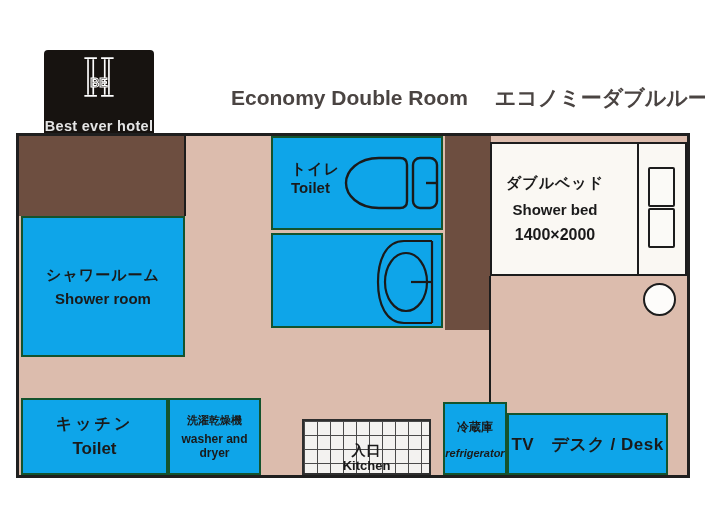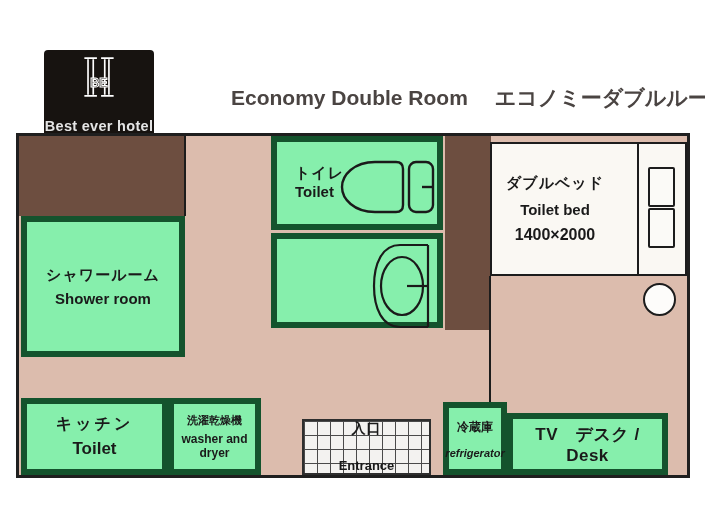--- a/index.html
+++ b/index.html
@@ -13,21 +13,21 @@
   .brand{color:#e5e5e5;font-size:14.5px;font-weight:600;letter-spacing:.3px;margin-bottom:4px;white-space:nowrap;}
   .title{position:absolute;left:231px;top:83px;height:30px;display:flex;align-items:center;gap:27px;
          font-size:21px;font-weight:600;color:#4a4442;white-space:nowrap;}
 
   
   .plan{position:absolute;left:16px;top:133px;width:674px;height:345px;box-sizing:border-box;
         border:3px solid #1f1f1f;background:#dcbcad;}
   .plan *{box-sizing:border-box;}
   .abs{position:absolute;}
   .wallblock{background:#6d4e40;}
-  .roombox{background:#86efac;border:6px solid #14532d;display:flex;flex-direction:column;
+  .roombox{background:#0ea5e9;border:2px solid #14532d;display:flex;flex-direction:column;
            align-items:center;justify-content:center;text-align:center;}
   .ja{font-size:15px;font-weight:600;letter-spacing:1px;}
   .en{font-size:15px;font-weight:600;}
   .line{background:#1c1c1c;}
 
   .brown-topleft{left:0;top:0;width:167px;height:80px;border-right:2px solid #1c1c1c;}
   .shower{left:2px;top:80px;width:164px;height:141px;gap:5px;}
   .toilet{left:252px;top:0;width:172px;height:94px;}
   .toilet .lbl{position:absolute;left:18px;top:22px;text-align:left;}
   .toilet svg{position:absolute;right:2px;top:18px;}
@@ -47,21 +47,21 @@
   .stool{left:624px;top:147px;width:33px;height:33px;border-radius:50%;background:#fdfcfa;border:2px solid #1c1c1c;}
 
   .kitchen{left:2px;bottom:0;width:147px;height:77px;gap:4px;}
   .kitchen .ja{font-size:16px;letter-spacing:3px;} .kitchen .en{font-size:17px;}
   .washer{left:149px;bottom:0;width:93px;height:77px;gap:4px;}
   .washer .ja{font-size:11px;letter-spacing:0;} .washer .en{font-size:12px;}
   .entrance{left:283px;bottom:0;width:129px;height:56px;border:2px solid #2e2e2e;
             background-color:#f3f2f0;
             background-image:repeating-linear-gradient(to right,#4a4a4a 0 1px,transparent 1px 13px),
                              repeating-linear-gradient(to bottom,#4a4a4a 0 1px,transparent 1px 14px);
-            display:flex;flex-direction:column;align-items:center;justify-content:space-between;}
+            display:flex;flex-direction:column;align-items:center;justify-content:flex-end;}
   .entrance .ja{font-size:14px;letter-spacing:1px;line-height:15px;}
   .entrance .en{font-size:13px;line-height:15px;}
   .fridge{left:424px;bottom:0;width:64px;height:73px;gap:11px;}
   .fridge .ja{font-size:12px;letter-spacing:0;} .fridge .en{font-size:11px;font-style:italic;}
   .tvdesk{left:488px;bottom:0;width:161px;height:62px;}
   .tvdesk .en{font-size:17px;letter-spacing:.5px;}
 </style>
 </head>
 <body>
 
@@ -117,21 +117,21 @@
         </g>
       </svg>
     </div>
 
     <div class="abs wallblock brown-strip"></div>
     <div class="abs line wall-line"></div>
 
     <div class="abs bed">
       <div class="bed-text">
         <div class="ja">ダブルベッド</div>
-        <div class="en">Toilet bed</div>
+        <div class="en">Shower bed</div>
         <div class="sz">1400×2000</div>
       </div>
       <div class="headboard"></div>
       <div class="pillow p1"></div>
       <div class="pillow p2"></div>
     </div>
 
     <div class="abs stool"></div>
 
     <div class="abs roombox kitchen">
@@ -139,21 +139,21 @@
       <div class="en">Toilet</div>
     </div>
 
     <div class="abs roombox washer">
       <div class="ja">洗濯乾燥機</div>
       <div class="en">washer and dryer</div>
     </div>
 
     <div class="abs entrance">
       <div class="ja">入口</div>
-      <div class="en">Entrance</div>
+      <div class="en">Kitchen</div>
     </div>
 
     <div class="abs roombox fridge">
       <div class="ja">冷蔵庫</div>
       <div class="en">refrigerator</div>
     </div>
 
     <div class="abs roombox tvdesk">
       <div class="en">TV　デスク / Desk</div>
     </div>

